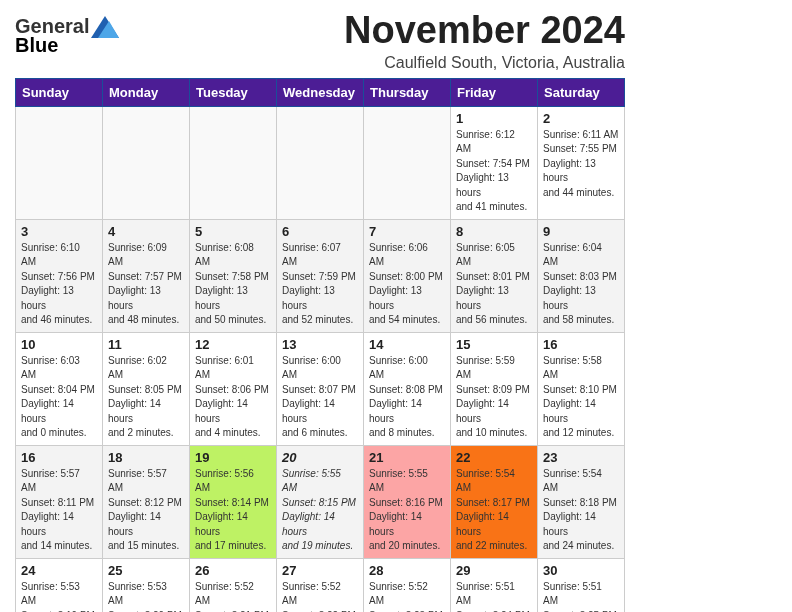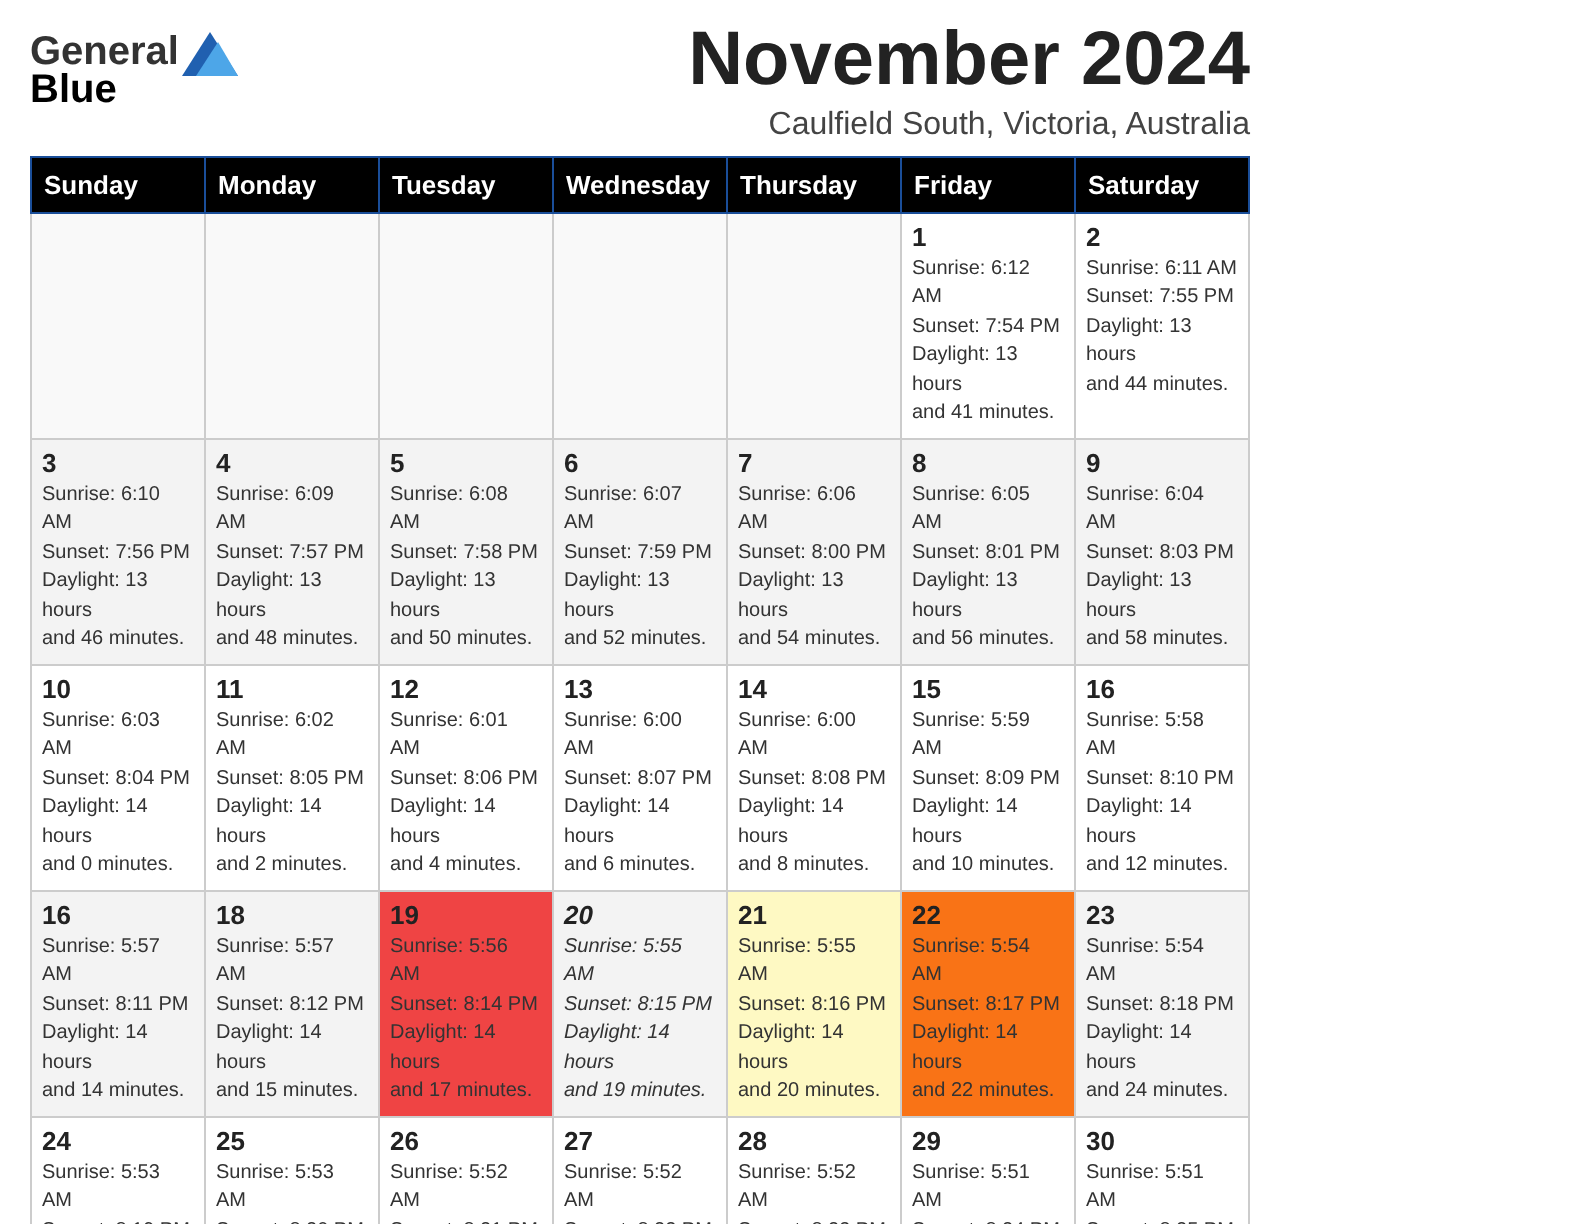--- a/index.html
+++ b/index.html
@@ -54,21 +54,21 @@
       font-size: 16px;
       color: #444;
       margin-top: 2px;
     }
     .calendar {
       width: 100%;
       border-collapse: collapse;
       border: 1px solid #ccc;
     }
     .calendar th {
-      background: #000000;
+      background: #4c1d95;
       color: #fff;
       font-size: 13px;
       font-weight: bold;
       padding: 6px 6px;
       text-align: left;
       border: 1px solid #1a4e99;
     }
     .calendar td {
       vertical-align: top;
       border: 1px solid #ccc;
@@ -209,29 +209,29 @@
         </tr>
         <tr style="background: rgb(243, 243, 243);">
           <td style="background: rgb(243, 243, 243);">
             <span class="day-number">16</span>
             <div class="day-info">Sunrise: 5:57 AM<br>Sunset: 8:11 PM<br>Daylight: 14 hours<br>and 14 minutes.</div>
           </td>
           <td style="background: rgb(243, 243, 243);">
             <span class="day-number">18</span>
             <div class="day-info">Sunrise: 5:57 AM<br>Sunset: 8:12 PM<br>Daylight: 14 hours<br>and 15 minutes.</div>
           </td>
-          <td style="background: #ef4444;">
+          <td style="background: #bef264;">
             <span class="day-number">19</span>
             <div class="day-info">Sunrise: 5:56 AM<br>Sunset: 8:14 PM<br>Daylight: 14 hours<br>and 17 minutes.</div>
           </td>
           <td style="background: rgb(243, 243, 243); font-style: italic;">
             <span class="day-number">20</span>
             <div class="day-info">Sunrise: 5:55 AM<br>Sunset: 8:15 PM<br>Daylight: 14 hours<br>and 19 minutes.</div>
           </td>
-          <td style="background: #fef9c3;">
+          <td style="background: #fca5a5;">
             <span class="day-number">21</span>
             <div class="day-info">Sunrise: 5:55 AM<br>Sunset: 8:16 PM<br>Daylight: 14 hours<br>and 20 minutes.</div>
           </td>
           <td style="background: #f97316;">
             <span class="day-number">22</span>
             <div class="day-info">Sunrise: 5:54 AM<br>Sunset: 8:17 PM<br>Daylight: 14 hours<br>and 22 minutes.</div>
           </td>
           <td style="background: rgb(243, 243, 243);">
             <span class="day-number">23</span>
             <div class="day-info">Sunrise: 5:54 AM<br>Sunset: 8:18 PM<br>Daylight: 14 hours<br>and 24 minutes.</div>

